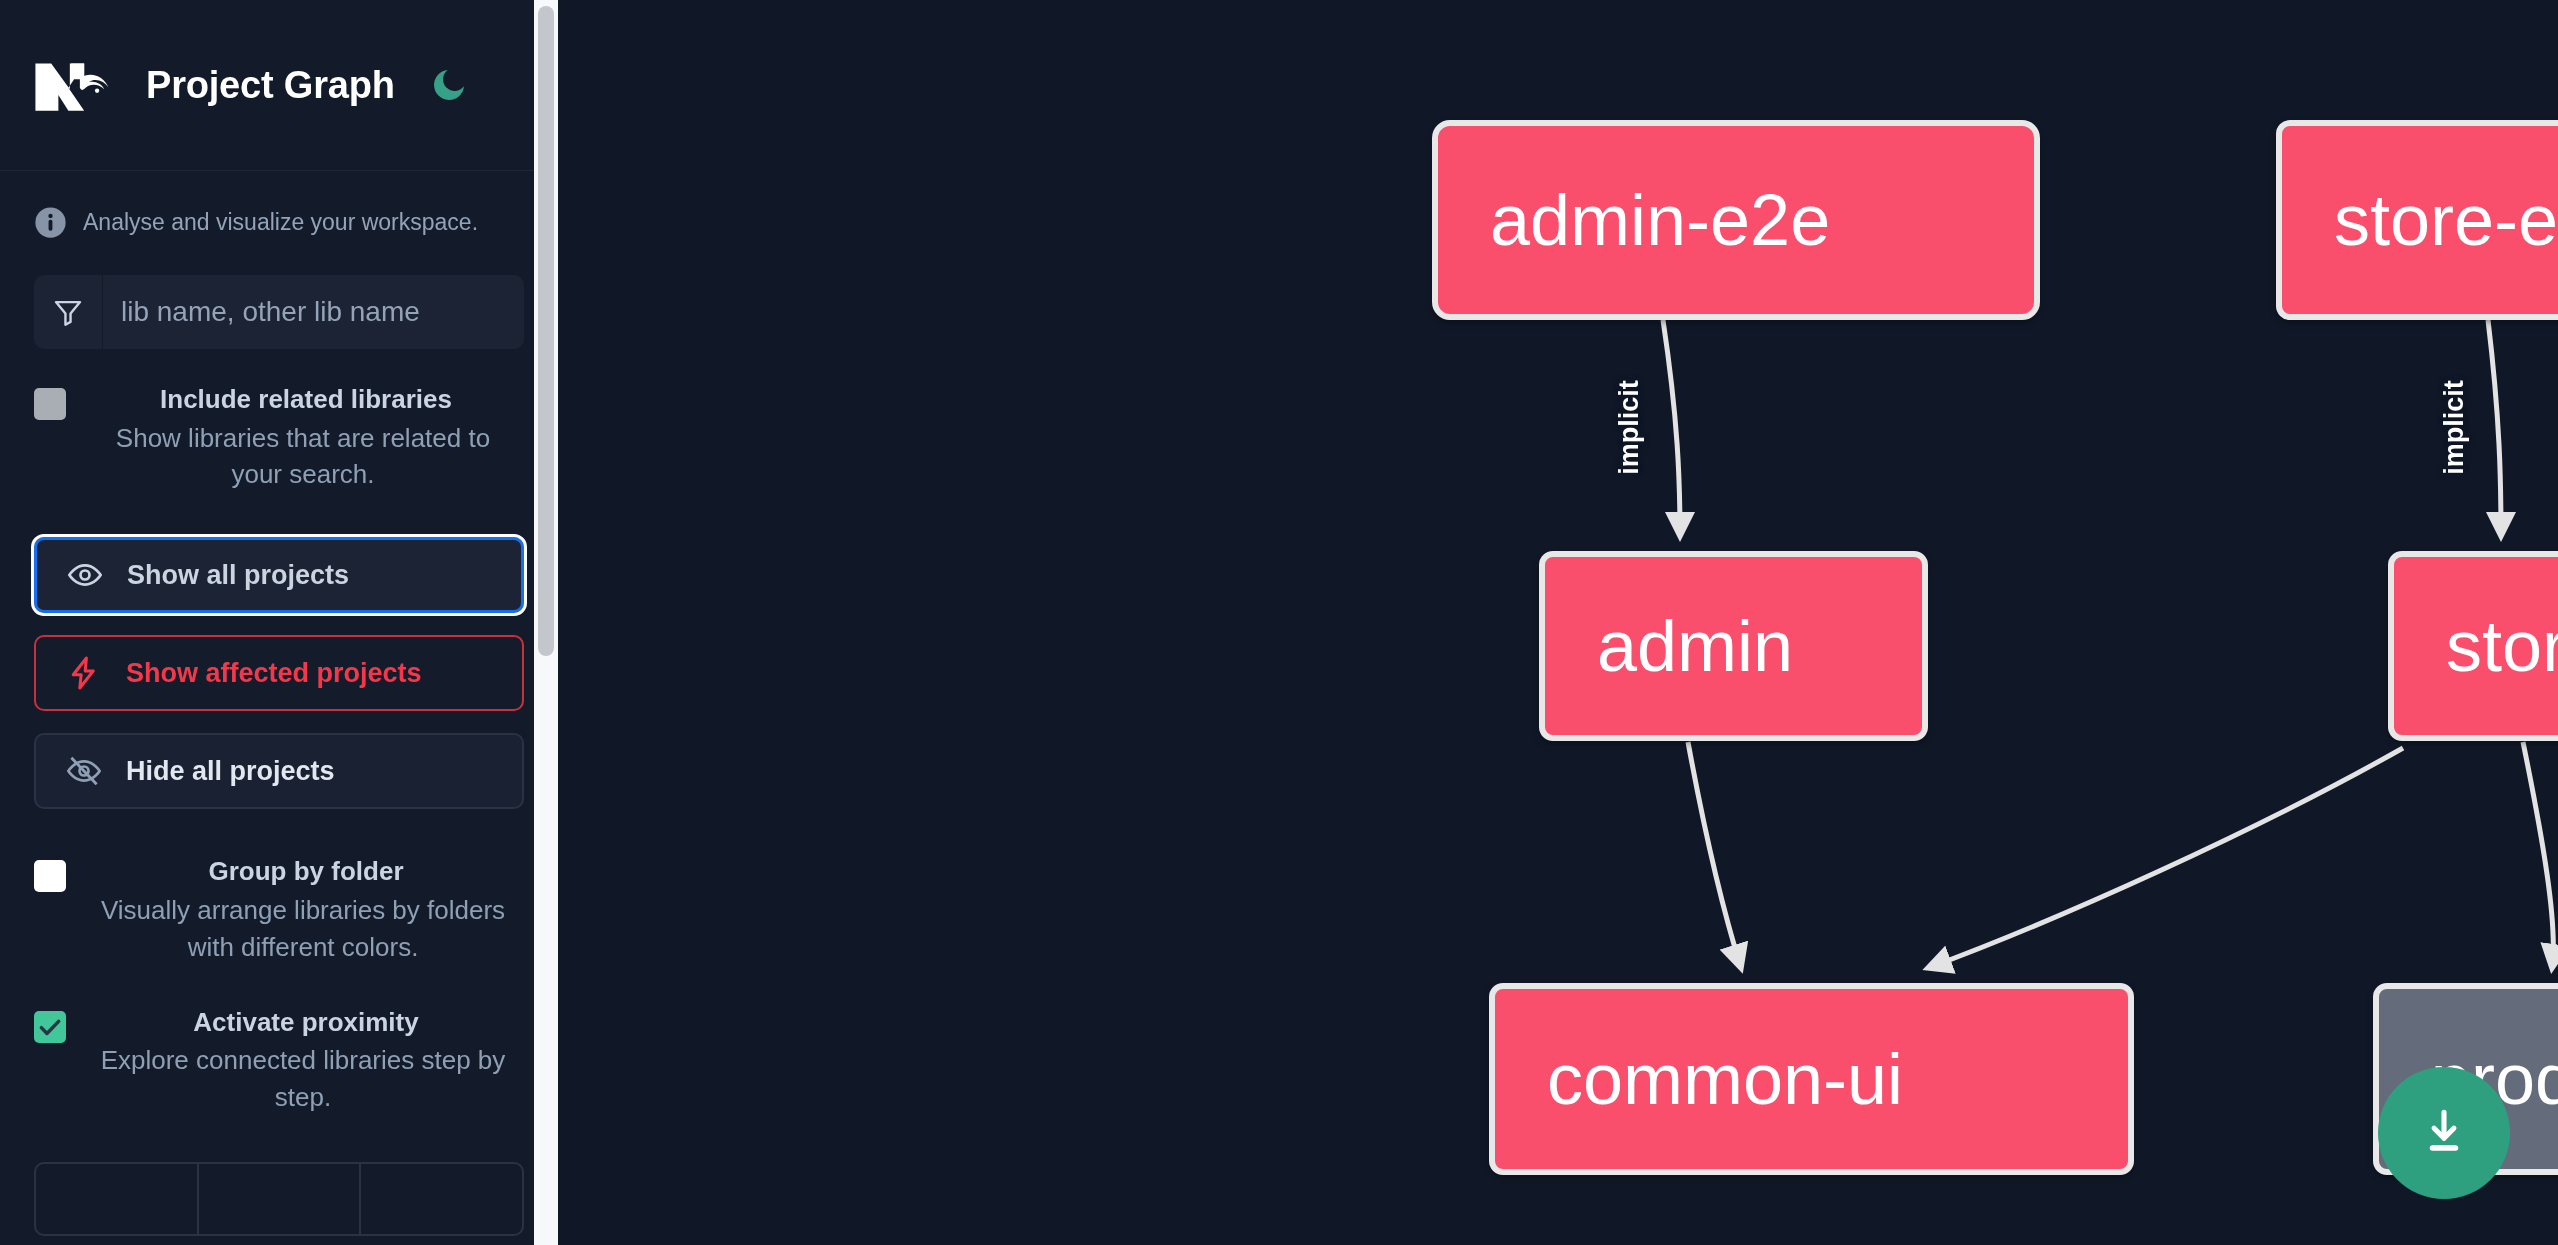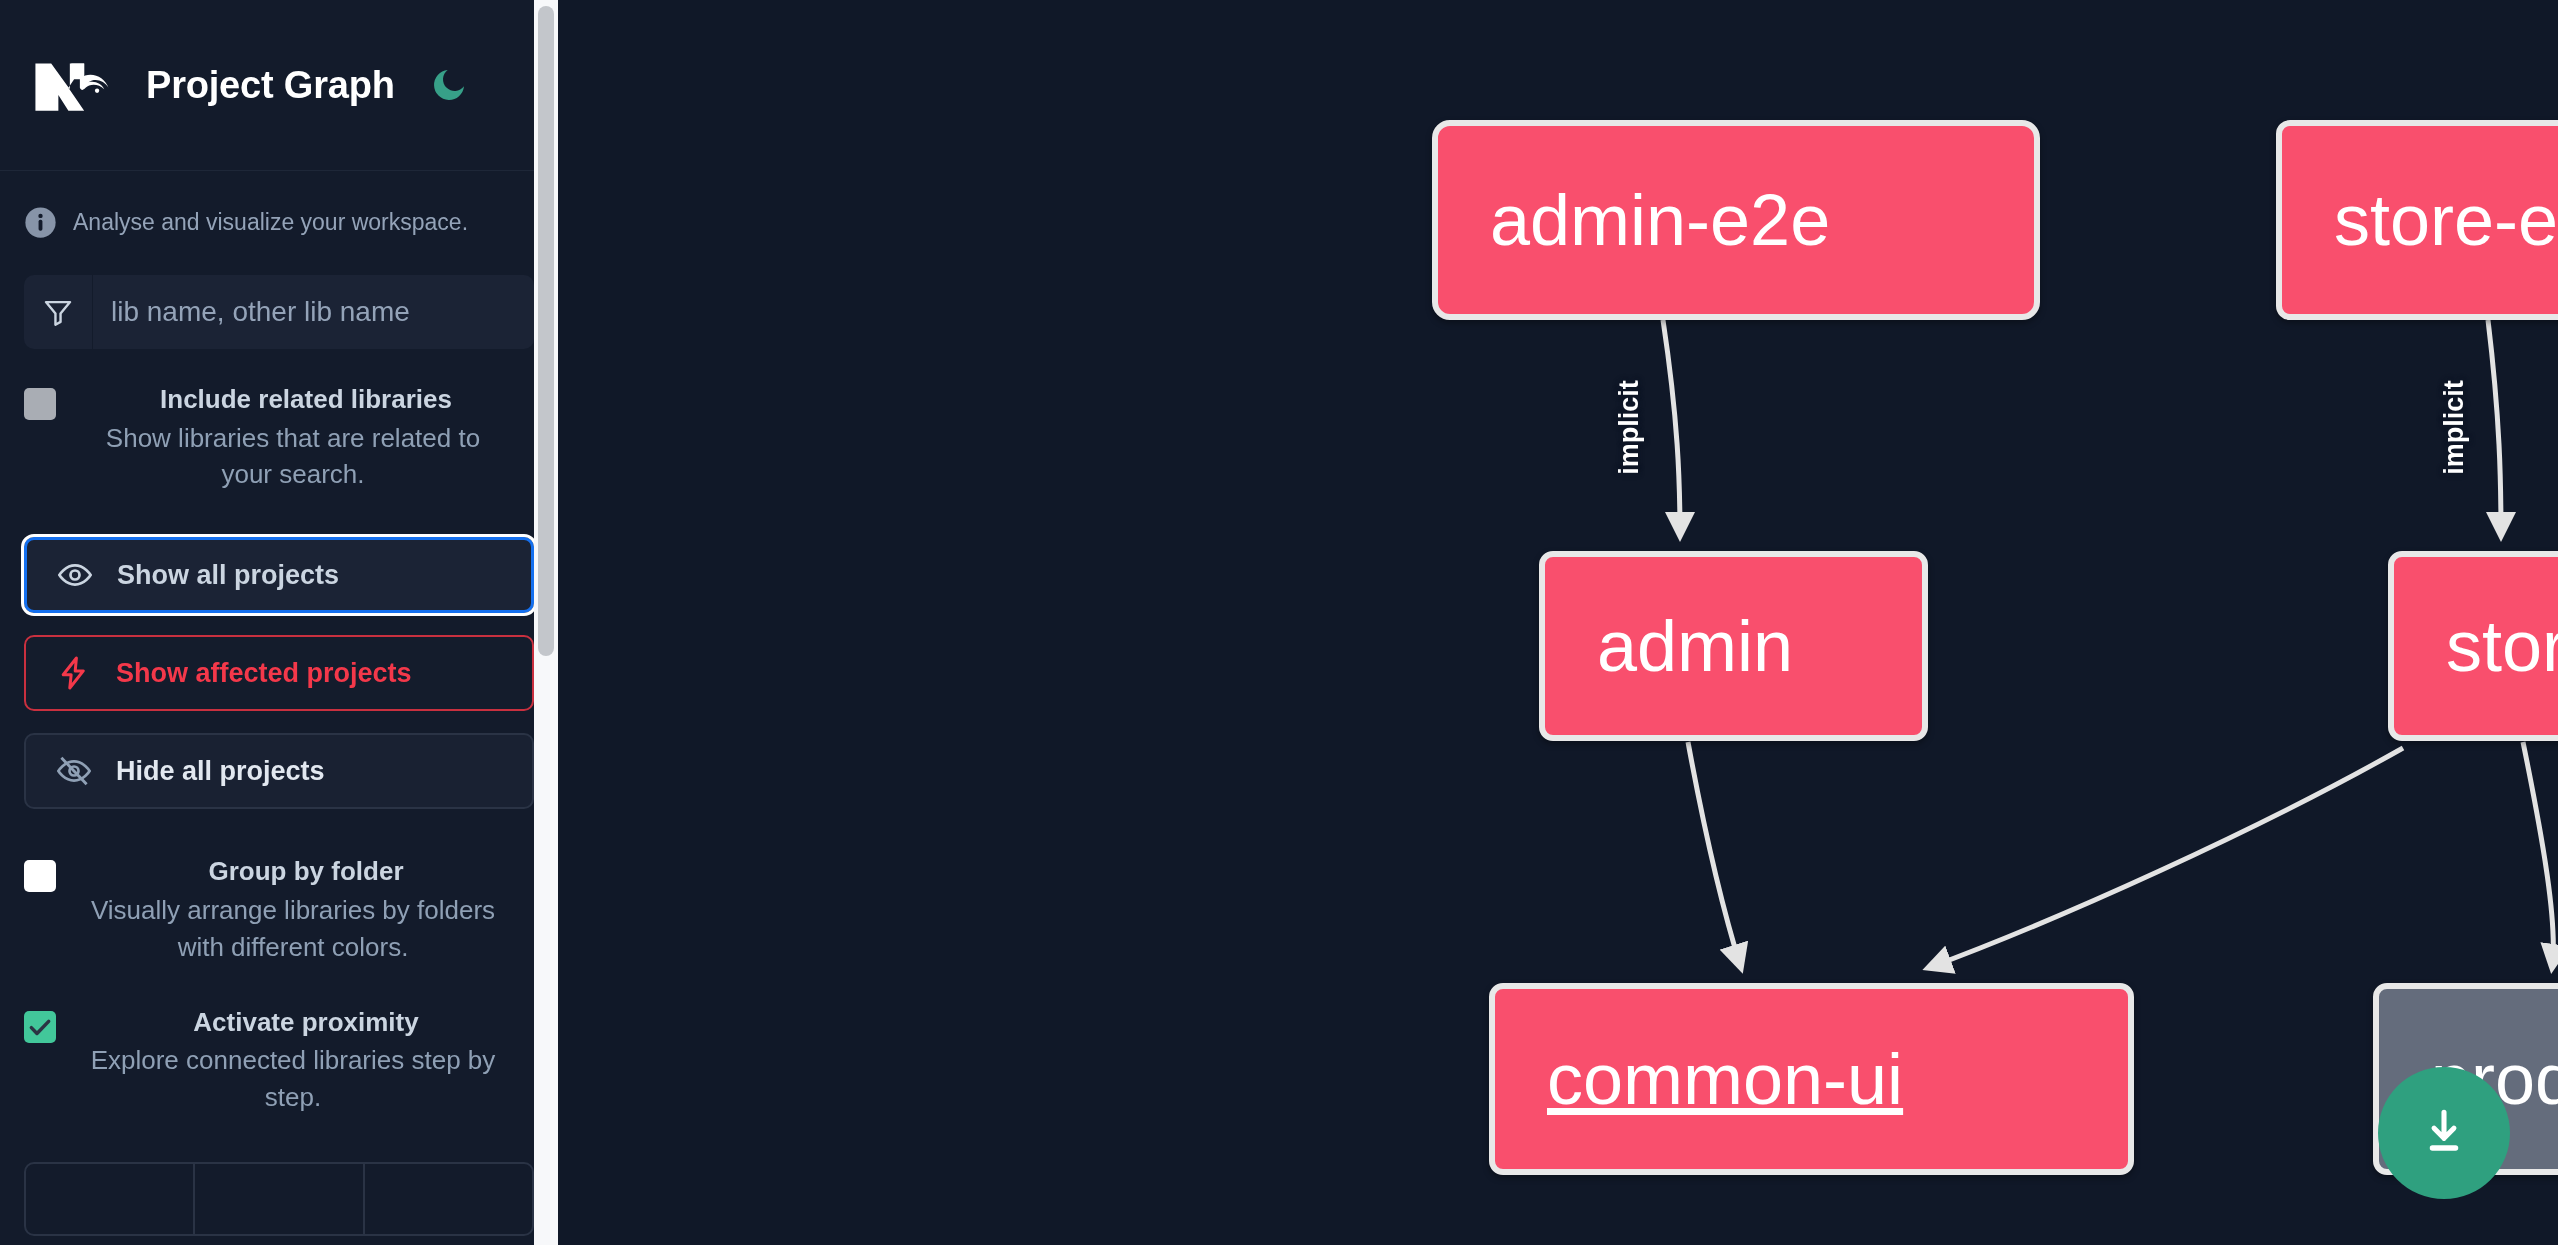--- a/index.html
+++ b/index.html
@@ -59,21 +59,21 @@
     margin-left: 32px;
     width: 44px;
     height: 44px;
     display: flex;
     align-items: center;
     justify-content: center;
     cursor: pointer;
   }
 
   .sb-body {
-    padding: 0 24px;
+    padding: 0 34px;
     box-sizing: border-box;
   }
   .info-row {
     display: flex;
     align-items: center;
     gap: 16px;
     padding: 40px 0 0 0;
     height: 62px;
     box-sizing: border-box;
   }
@@ -447,21 +447,21 @@
     </div>
     <div class="node pink" style="left:1718px; top:120px; width:566px; height:200px;">
       <span>store-e2e</span>
     </div>
     <div class="node pink" style="left:981px; top:551px; width:389px; height:190px;">
       <span>admin</span>
     </div>
     <div class="node pink" style="left:1830px; top:551px; width:345px; height:190px;">
       <span>store</span>
     </div>
-    <div class="node pink" style="left:931px; top:983px; width:645px; height:192px;text-decoration:underline;">
+    <div class="node pink" style="left:931px; top:983px; width:645px; height:192px;">
       <span>common-ui</span>
     </div>
     <div class="node grey" style="left:1815px; top:983px; width:525px; height:192px;">
       <span>products</span>
     </div>
 
     <div class="edge-label" style="left:1024px; top:412px;">implicit</div>
     <div class="edge-label" style="left:1849px; top:412px;">implicit</div>
 
     <div class="fab">

